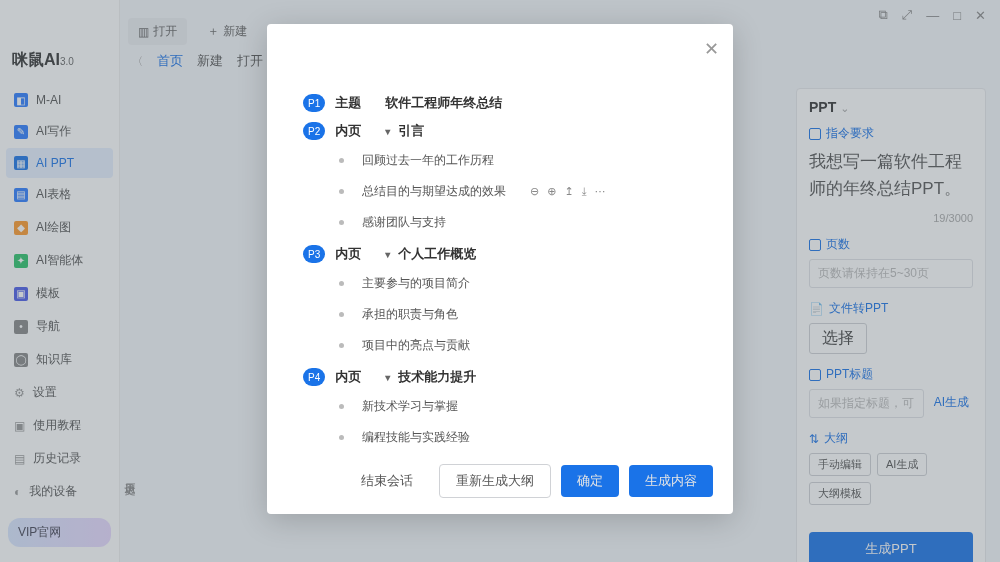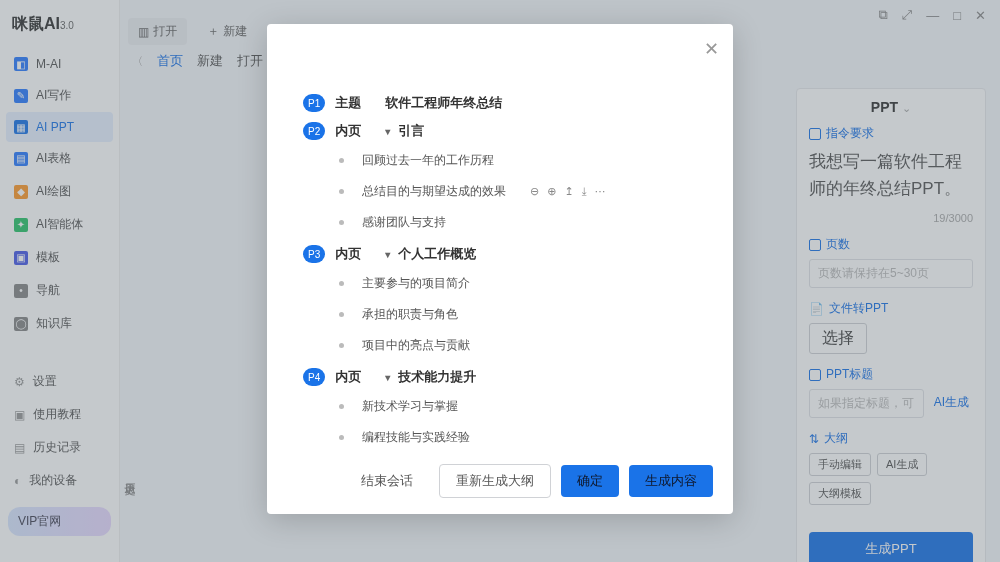--- a/index.html
+++ b/index.html
@@ -4,40 +4,40 @@
 <style>
 * { margin: 0; padding: 0; box-sizing: border-box; font-family: "Microsoft YaHei", Arial, sans-serif; }
 body { width: 1000px; height: 562px; background: #f5f7fa; overflow: hidden; position: relative; }
 
 
 .titlebar { position: absolute; top: 0; right: 0; height: 30px; display: flex; align-items: center; gap: 14px; padding: 0 14px; }
 .titlebar span { color: #888; font-size: 13px; cursor: pointer; }
 
 
 .sidebar { position: absolute; left: 0; top: 0; width: 120px; height: 562px; background: #fff; border-right: 1px solid #eee; display: flex; flex-direction: column; }
-.logo { padding: 14px 12px 10px; font-weight: bold; font-size: 16px; color: #333; }
+.logo { padding: 14px 12px 10px; font-weight: bold; font-size: 16px; color: #333; margin-top: 36px; }
 .logo small { font-size: 10px; font-weight: normal; color: #666; }
 .nav { flex: 1; display: flex; flex-direction: column; padding-top: 4px; }
 .nav-item, .nav-item2 { display: flex; align-items: center; gap: 8px; padding: 8px 14px; font-size: 12px; color: #555; cursor: pointer; }
 .nav-item.active { background: #e6f0ff; color: #1a73e8; border-radius: 4px; margin: 0 6px; padding: 8px 8px; }
 .nav-ico { width: 14px; height: 14px; border-radius: 2px; display: inline-flex; align-items: center; justify-content: center; font-size: 10px; color: #fff; }
 .nav-bottom { padding-bottom: 6px; }
 .vip { margin: 4px 8px 26px; padding: 6px 10px; border-radius: 12px; background: linear-gradient(90deg,#d9e6ff,#e8d9ff); font-size: 12px; color: #4a5; color:#445; cursor:pointer; }
 .sidetext { position: absolute; left: 122px; top: 475px; writing-mode: vertical-rl; font-size: 11px; color: #888; }
 
 
 .toprow { position: absolute; left: 128px; top: 18px; display: flex; align-items: center; gap: 10px; }
 .tool-btn { display: flex; align-items: center; gap: 4px; padding: 5px 10px; font-size: 12px; color: #666; background: #eceef2; border-radius: 4px; cursor: pointer; }
 .tool-btn.plain { background: transparent; }
 .tabrow { position: absolute; left: 132px; top: 52px; display: flex; align-items: center; gap: 14px; font-size: 13px; color: #555; }
 .tabrow .caret { color:#999; font-size:11px; }
 
 
 .rpanel { position: absolute; right: 14px; top: 88px; width: 190px; background: #fff; border: 1px solid #e6e8ec; border-radius: 4px; padding: 10px 12px 12px; }
-.rpanel h3 { font-size: 14px; font-weight: bold; color: #333; margin-bottom: 10px; text-align: center; }
+.rpanel h3 { font-size: 14px; font-weight: bold; color: #333; margin-bottom: 10px; }
 .sect { margin-bottom: 12px; }
 .sect-hd { display: flex; align-items: center; gap: 5px; font-size: 12px; color: #1a73e8; margin-bottom: 6px; }
 .sect-hd .ico { width:12px;height:12px;border:1.5px solid #1a73e8;border-radius:2px; }
 .sect-body { font-size: 17px; color: #555; line-height: 1.6; }
 .counter { text-align: right; font-size: 11px; color: #aaa; margin-top: 10px; }
 .inputish { width: 100%; border: 1px solid #e0e2e6; border-radius: 3px; padding: 5px 8px; font-size: 12px; color: #bbb; background:#fff; }
 .selbtn { border: 1px solid #d0d2d6; border-radius: 3px; padding: 4px 12px; font-size: 16px; color: #444; cursor:pointer; display:inline-block; }
 .tt-row { display: flex; gap: 6px; }
 .tt-row .inputish { flex: 1; }
 .aibtn { font-size: 12px; color: #1a73e8; padding: 5px 4px; cursor:pointer; white-space:nowrap; }
@@ -57,21 +57,21 @@
 .ohd { display:flex; align-items:center; gap:8px; font-size:13px; color:#333; font-weight:bold; }
 .ohd .car { color:#666; font-size:10px; }
 .bullets { margin-top: 12px; padding-left: 36px; }
 .brow { display:flex; align-items:center; gap:18px; margin-bottom:14px; font-size:12px; color:#555; }
 .dot { width:5px;height:5px;border-radius:50%;background:#bbb; }
 .bicons { display:flex; gap:8px; color:#888; font-size:11px; margin-left:6px; }
 .mfoot { border-top: 0; padding: 10px 20px 16px; display:flex; justify-content:flex-end; gap:10px; align-items:center; }
 .mbtn { padding: 7px 16px; font-size: 13px; border-radius: 4px; cursor:pointer; }
 .mbtn.ghost { color:#555; }
 .mbtn.line { border:1px solid #d0d2d6; color:#555; }
-.mbtn.pri { background:#1a73e8; color:#0f172a; }
+.mbtn.pri { background:#1a73e8; color:#e5e5e5; }
 
 
 .behind { filter: none; }
 </style>
 </head>
 <body>
 
 <div class="behind">
   <div class="titlebar">
     <span>⧉</span>

